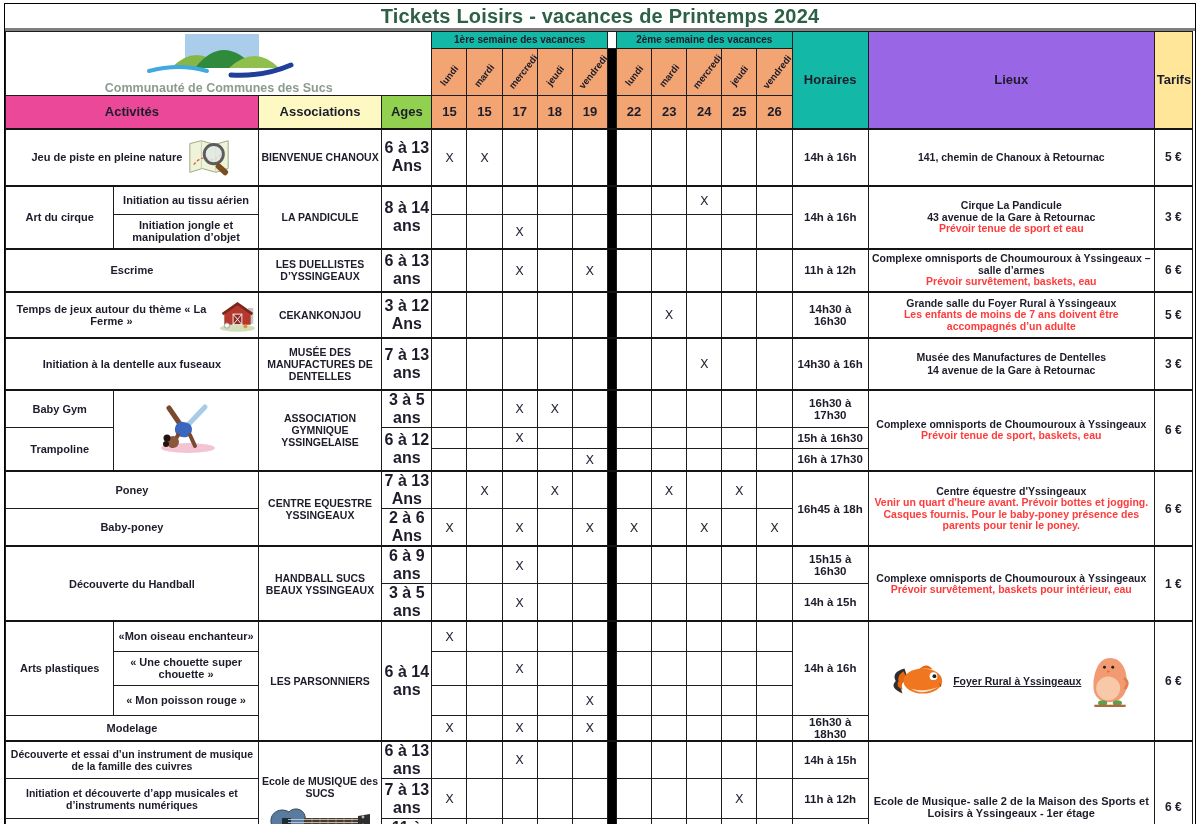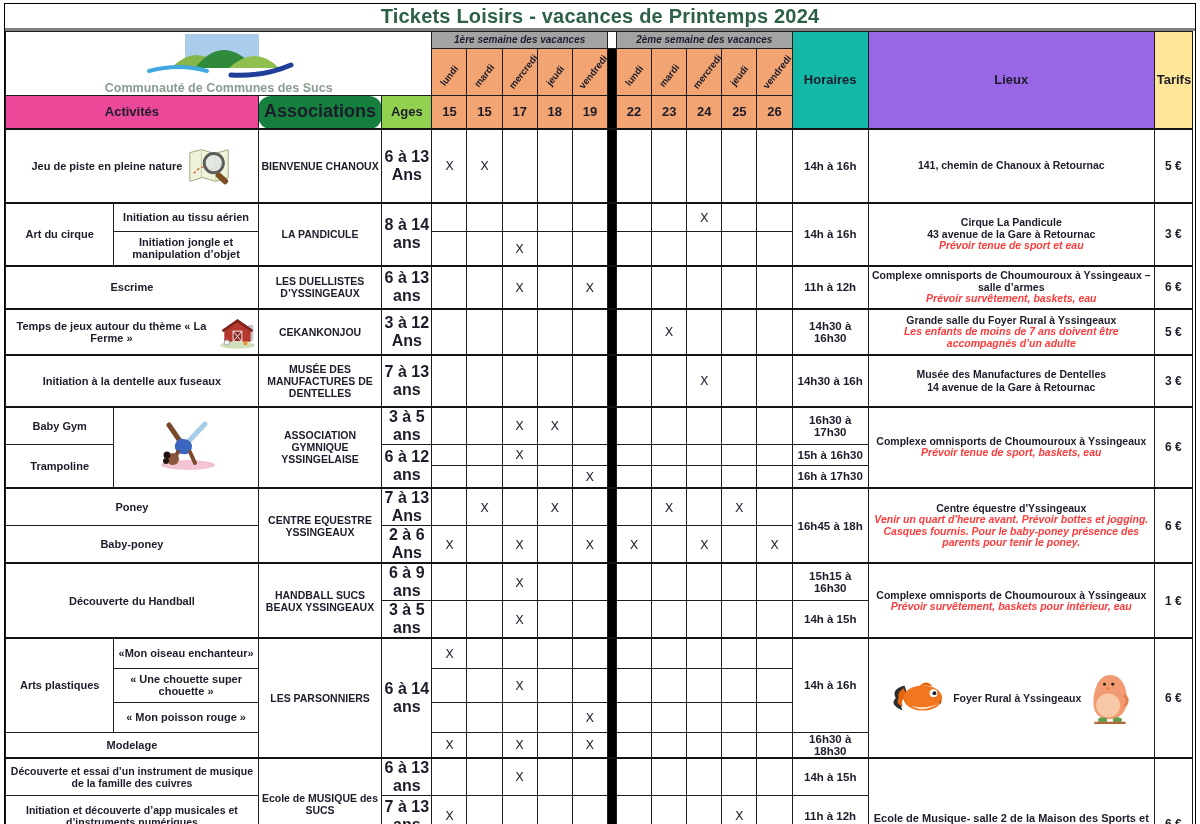--- a/index.html
+++ b/index.html
@@ -9,50 +9,50 @@
   .title-bar { height:27px; display:flex; align-items:center; justify-content:center;
                border-bottom:3px solid #7f7f7f; }
   .title-bar span { font-size:20px; font-weight:bold; color:#2d6045; letter-spacing:.2px; }
 
   table { border-collapse:collapse; table-layout:fixed; width:1188px; }
   td { border:1px solid #1d1d1d; padding:0 2px; text-align:center; vertical-align:middle;
        font-weight:bold; font-size:11px; overflow:hidden; }
 
   
   .hd-act    { background:#ec4899; font-size:13px; }
-  .hd-assoc  { background:#15803d; font-size:18px;border-radius:13px; }
+  .hd-assoc  { background:#fef9c3; font-size:13px; }
   .hd-ages   { background:#92d050; font-size:13px; }
   .hd-hor    { background:#14b8a6; font-size:13px; }
   .hd-lieux  { background:#9966e6; font-size:13px; }
   .hd-tarifs { background:#ffe699; font-size:13px; }
   .day-name, .day-num { background:#f2a472; }
   .day-num   { font-size:13px; }
-  .week-label{ font-size:10px; background:#a3a3a3;font-style:italic; }
+  .week-label{ font-size:10px; background:#14b8a6; }
   .rot { transform:rotate(-52deg); white-space:nowrap; font-size:9.5px; margin-top:8px; }
 
   .sep   { background:#000; border-top:0; border-bottom:0; padding:0; }
   .h1sep { background:#fff; padding:0; }
 
   .logo-cell { background:#fff; }
   .logo-caption { color:#8c9c8e; font-size:12.5px; font-weight:bold; margin-top:1px; }
 
   .act   { font-size:11px; }
   .act-sm{ font-size:10.5px; }
   .assoc { font-size:10.5px; }
   .ages  { font-size:16px; }
   .mk    { font-family:"DejaVu Sans", sans-serif; font-weight:500; font-size:12.5px; color:#2b2b3b; }
   .hor   { font-size:11.5px; }
   .tarif { font-size:12px; }
   .lieu-line { font-size:10.5px; font-weight:bold; line-height:1.15; }
-  .lieu-note { font-size:10.5px; font-weight:bold; font-style:italic; color:#ff3b3b; line-height:1.12; }
+  .lieu-note { font-size:10.5px; font-weight:bold; color:#ff3b3b; line-height:1.12; }
   .lieu-note:empty, .lieu-line:empty { display:none; }
 
   .flexcell { display:flex; align-items:center; justify-content:center; gap:4px; }
   .grp > td { border-top:2px solid #141414; }
-  .arts-lieu { display:flex; align-items:center; justify-content:center; gap:6px; }
+  .arts-lieu { display:flex; align-items:center; justify-content:center; gap:6px;text-decoration:underline; }
 </style>
 </head>
 <body>
 
 <div class="sheet">
   <div class="title-bar">
     <span>Tickets Loisirs - vacances de Printemps 2024</span>
   </div>
 
   <table>
@@ -142,21 +142,21 @@
       <td class="day-num">18</td>
       <td class="day-num">19</td>
       <td class="sep"></td>
       <td class="day-num">22</td>
       <td class="day-num">23</td>
       <td class="day-num">24</td>
       <td class="day-num">25</td>
       <td class="day-num">26</td>
     </tr>
 
-    <tr class="grp" style="height:74px">
+    <tr class="grp" style="height:57px">
       <td class="act" colspan="2">
         <div class="flexcell">
               <span>Jeu de piste en pleine nature</span>
           <svg width="46" height="40" viewBox="0 0 48 40">
             <path d="M4 6 L16 3 L30 7 L44 3 L44 32 L31 36 L17 32 L4 36 Z" fill="#eef3da" stroke="#9aa77a"></path>
             <path d="M16 4 V32 M31 7 V35" stroke="#c6cfa8"></path>
             <path d="M8 28 Q16 18 24 22 T40 12" stroke="#d86a4a" stroke-width="1.5" stroke-dasharray="3 2" fill="none"></path>
             <circle cx="29" cy="17" r="10" fill="#dfe8e2" fill-opacity=".85" stroke="#5c5c5c" stroke-width="3"></circle>
             <rect x="33" y="26" width="15" height="6" rx="2.5" transform="rotate(42 34 27)" fill="#7a4f20"></rect>
           </svg>

